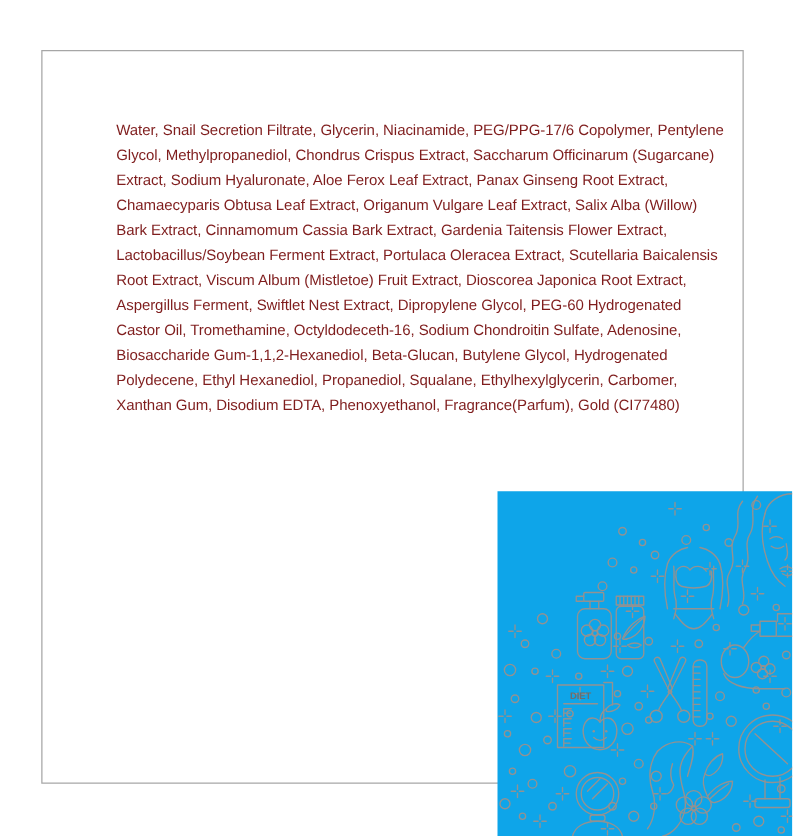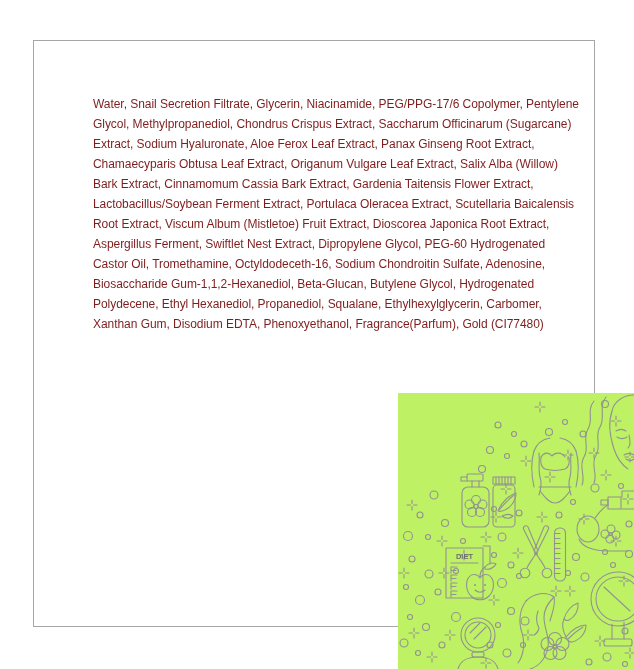--- a/index.html
+++ b/index.html
@@ -11,21 +11,21 @@
     position:absolute;left:33px;top:40px;width:562px;height:587px;
     border:1px solid #a6a6a6;box-sizing:border-box;background:#fff;
   }
   .ingredients{
     position:absolute;left:78px;top:79px;width:489px;
     font-size:12px;line-height:20px;color:#7f1d1d;letter-spacing:-0.05px;
     margin:15px;
   }
   .pattern{
     position:absolute;left:398px;top:393px;width:236px;height:276px;
-    background:#bef264;
+    background:#0ea5e9;
   }
   .pattern svg{display:block;}
 </style>
 </head>
 <body>
 
 <div id="canvas">
 
   <div class="frame"></div>
 

